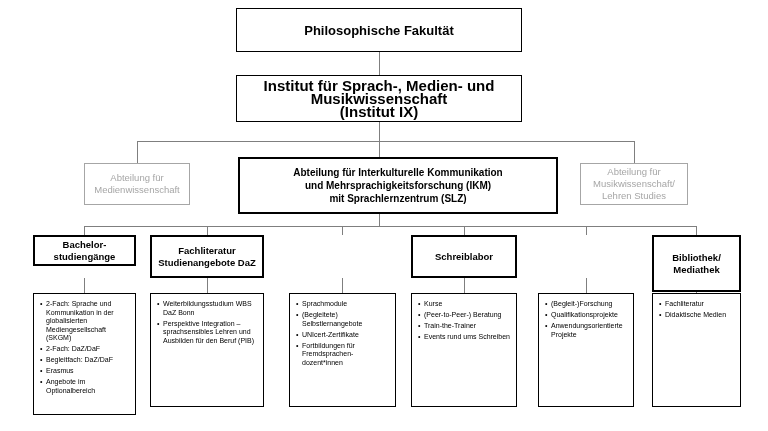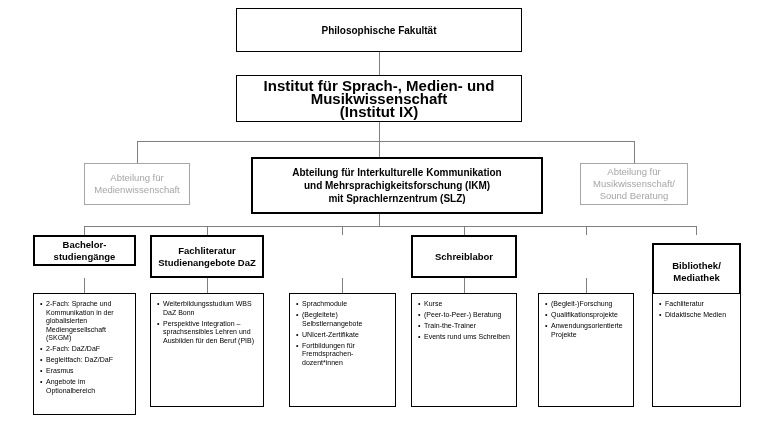--- a/index.html
+++ b/index.html
@@ -13,21 +13,21 @@
   .ln.v { width:1px; }
   .ln.h { height:1px; }
   .box {
     position:absolute; background:#fff; border:1.5px solid #000;
     display:flex; flex-direction:column; justify-content:center; align-items:center;
     text-align:center;
   }
   .box.bd25 { border-width:2.5px; }
   .box.bd2  { border-width:2px; }
   .box.gray { border:1px solid #a6a6a6; color:#a6a6a6; }
-  .t-l1 { font-weight:bold; font-size:10px; line-height:13px; }
+  .t-l1 { font-weight:bold; font-size:13px; line-height:13px; }
   .t-l2 { font-weight:bold; font-size:15px;  line-height:13px; }
   .t-ikm{ font-weight:bold; font-size:10px;  line-height:13px; }
   .t-gr { font-size:9.5px; line-height:12px; }
   .t-hdr{ font-weight:bold; font-size:9.5px; line-height:12px; }
   .detail {
     position:absolute; background:#fff; border:1px solid #000;
     list-style:none; padding:6px 3px 4px 5px; text-align:left;
     font-size:7px; line-height:8.5px;
   }
   .detail li { position:relative; padding-left:7px; margin-bottom:2.5px; }
@@ -66,44 +66,44 @@
   <div class="box" style="left:236px;top:75px;width:286px;height:47px">
     <div class="t-l2">Institut für Sprach-, Medien- und Musikwissenschaft</div>
     <div class="t-l2">(Institut IX)</div>
   </div>
 
   <div class="box gray" style="left:84px;top:163px;width:106px;height:42px">
     <div class="t-gr">Abteilung für</div>
     <div class="t-gr">Medienwissenschaft</div>
   </div>
 
-  <div class="box bd25" style="left:251px;top:157px;width:292px;height:57px">
+  <div class="box bd25" style="left:238px;top:157px;width:320px;height:57px">
     <div class="t-ikm">Abteilung für Interkulturelle Kommunikation</div>
     <div class="t-ikm">und Mehrsprachigkeitsforschung (IKM)</div>
     <div class="t-ikm">mit Sprachlernzentrum (SLZ)</div>
   </div>
 
   <div class="box gray" style="left:580px;top:163px;width:108px;height:42px">
     <div class="t-gr">Abteilung für</div>
     <div class="t-gr">Musikwissenschaft/</div>
-    <div class="t-gr">Sound Beratung</div>
+    <div class="t-gr">Lehren Studies</div>
   </div>
 
   <div class="box bd2" style="left:33px;top:235px;width:103px;height:31px">
     <div class="t-hdr">Bachelor-</div>
     <div class="t-hdr">studiengänge</div>
   </div>
   <div class="box bd2" style="left:150px;top:235px;width:114px;height:43px">
     <div class="t-hdr">Fachliteratur</div>
     <div class="t-hdr">Studienangebote DaZ</div>
   </div>
   <div class="box bd2" style="left:411px;top:235px;width:106px;height:43px">
     <div class="t-hdr">Schreiblabor</div>
   </div>
-  <div class="box bd2" style="left:652px;top:243px;width:89px;height:57px">
+  <div class="box bd2" style="left:652px;top:235px;width:89px;height:57px">
     <div class="t-hdr">Bibliothek/</div>
     <div class="t-hdr">Mediathek</div>
   </div>
 
   <ul class="detail" style="left:33px;top:293px;width:103px;height:122px">
     <li>2-Fach: Sprache und Kommunikation in der globalisierten Mediengesellschaft (SKGM)</li>
     <li>2-Fach: DaZ/DaF</li>
     <li>Begleitfach: DaZ/DaF</li>
     <li>Erasmus</li>
     <li>Angebote im Optionalbereich</li>

